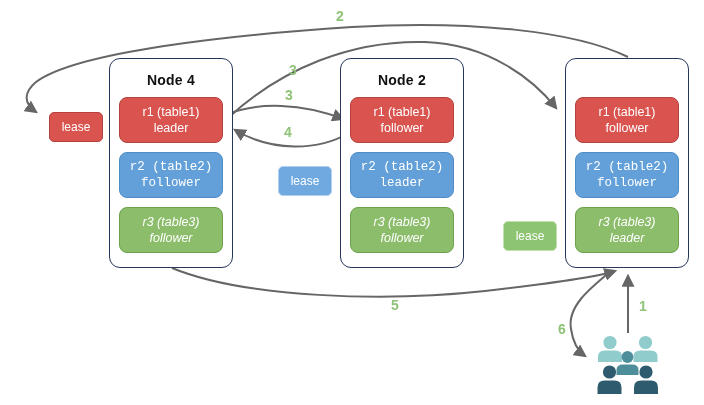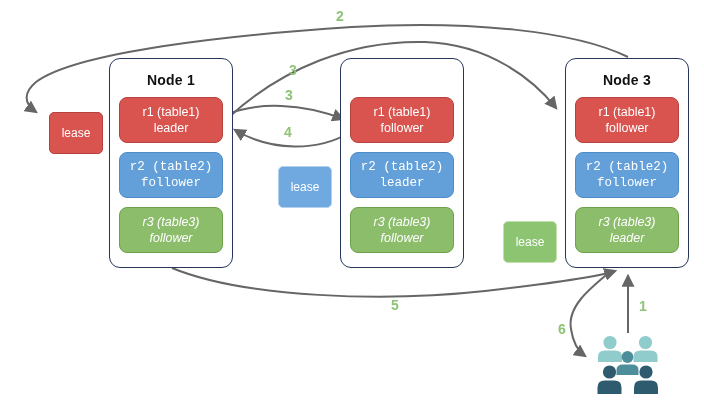--- a/index.html
+++ b/index.html
@@ -23,21 +23,21 @@
     border-radius:8px;color:#fff;font-size:12.5px;line-height:1.3;
     display:flex;flex-direction:column;align-items:center;justify-content:center;
     text-align:center;
   }
   .replica.red{background:var(--red);border:1px solid var(--red-border);}
   .replica.blue{background:var(--blue);border:1px solid var(--blue-border);font-family:Liberation Mono, monospace;}
   .replica.green{background:var(--green);border:1px solid var(--green-border);font-style:italic;}
   .replica.r1{top:38px}.replica.r2{top:93px}.replica.r3{top:148px}
   .lease{
     position:absolute;width:54px;box-sizing:border-box;border-radius:5px;
-    color:#fff;font-size:12px;text-align:center;padding:13px 0;
+    color:#fff;font-size:12px;text-align:center;padding:7px 0;
   }
   #lease-red{left:49px;top:112px;background:var(--red);border:1.5px solid var(--red-border);}
   #lease-blue{left:278px;top:166px;background:var(--lease-blue);border:1.5px solid var(--lease-blue-border);}
   #lease-green{left:503px;top:221px;background:var(--lease-green);border:1.5px solid var(--lease-green-border);}
   .arrow-label{
     position:absolute;transform:translate(-50%,-50%);
     font-weight:bold;font-size:14px;color:var(--label-green);
   }
   #lbl-1{left:643px;top:306px}
   #lbl-2{left:340px;top:16px}
@@ -64,52 +64,52 @@
       <path d="M 628,57 C 575,31 470,20 352,27 C 228,35 76,52 36,82 C 24,92 23,103 36,112" marker-end="url(#ah)"></path>
       <path d="M 228,118 C 282,68 352,40 425,42 C 489,44 534,80 556,108" marker-end="url(#ah)"></path>
       <path d="M 228,114 C 258,102 302,103 343,119" marker-end="url(#ah)"></path>
       <path d="M 349,133 C 318,151 272,152 235,130" marker-end="url(#ah)"></path>
       <path d="M 172,268 C 245,298 385,302 485,291 C 555,283 597,277 615,271" marker-end="url(#ah)"></path>
       <path d="M 611,271 C 589,289 567,307 571,329 C 573,343 578,351 585,356" marker-end="url(#ah)"></path>
     </g>
   </svg>
 
   <div class="node" id="node1">
-    <div class="node-title">Node 1</div>
+    <div class="node-title">Node 4</div>
     <div class="replica red r1">
       <span>r1 (table1)</span>
       <span>leader</span>
     </div>
     <div class="replica blue r2">
       <span>r2 (table2)</span>
       <span>follower</span>
     </div>
     <div class="replica green r3">
       <span>r3 (table3)</span>
       <span>follower</span>
     </div>
   </div>
 
   <div class="node" id="node2">
+    <div class="node-title">Node 2</div>
     <div class="replica red r1">
       <span>r1 (table1)</span>
       <span>follower</span>
     </div>
     <div class="replica blue r2">
       <span>r2 (table2)</span>
       <span>leader</span>
     </div>
     <div class="replica green r3">
       <span>r3 (table3)</span>
       <span>follower</span>
     </div>
   </div>
 
   <div class="node" id="node3">
-    <div class="node-title">Node 3</div>
     <div class="replica red r1">
       <span>r1 (table1)</span>
       <span>follower</span>
     </div>
     <div class="replica blue r2">
       <span>r2 (table2)</span>
       <span>follower</span>
     </div>
     <div class="replica green r3">
       <span>r3 (table3)</span>

